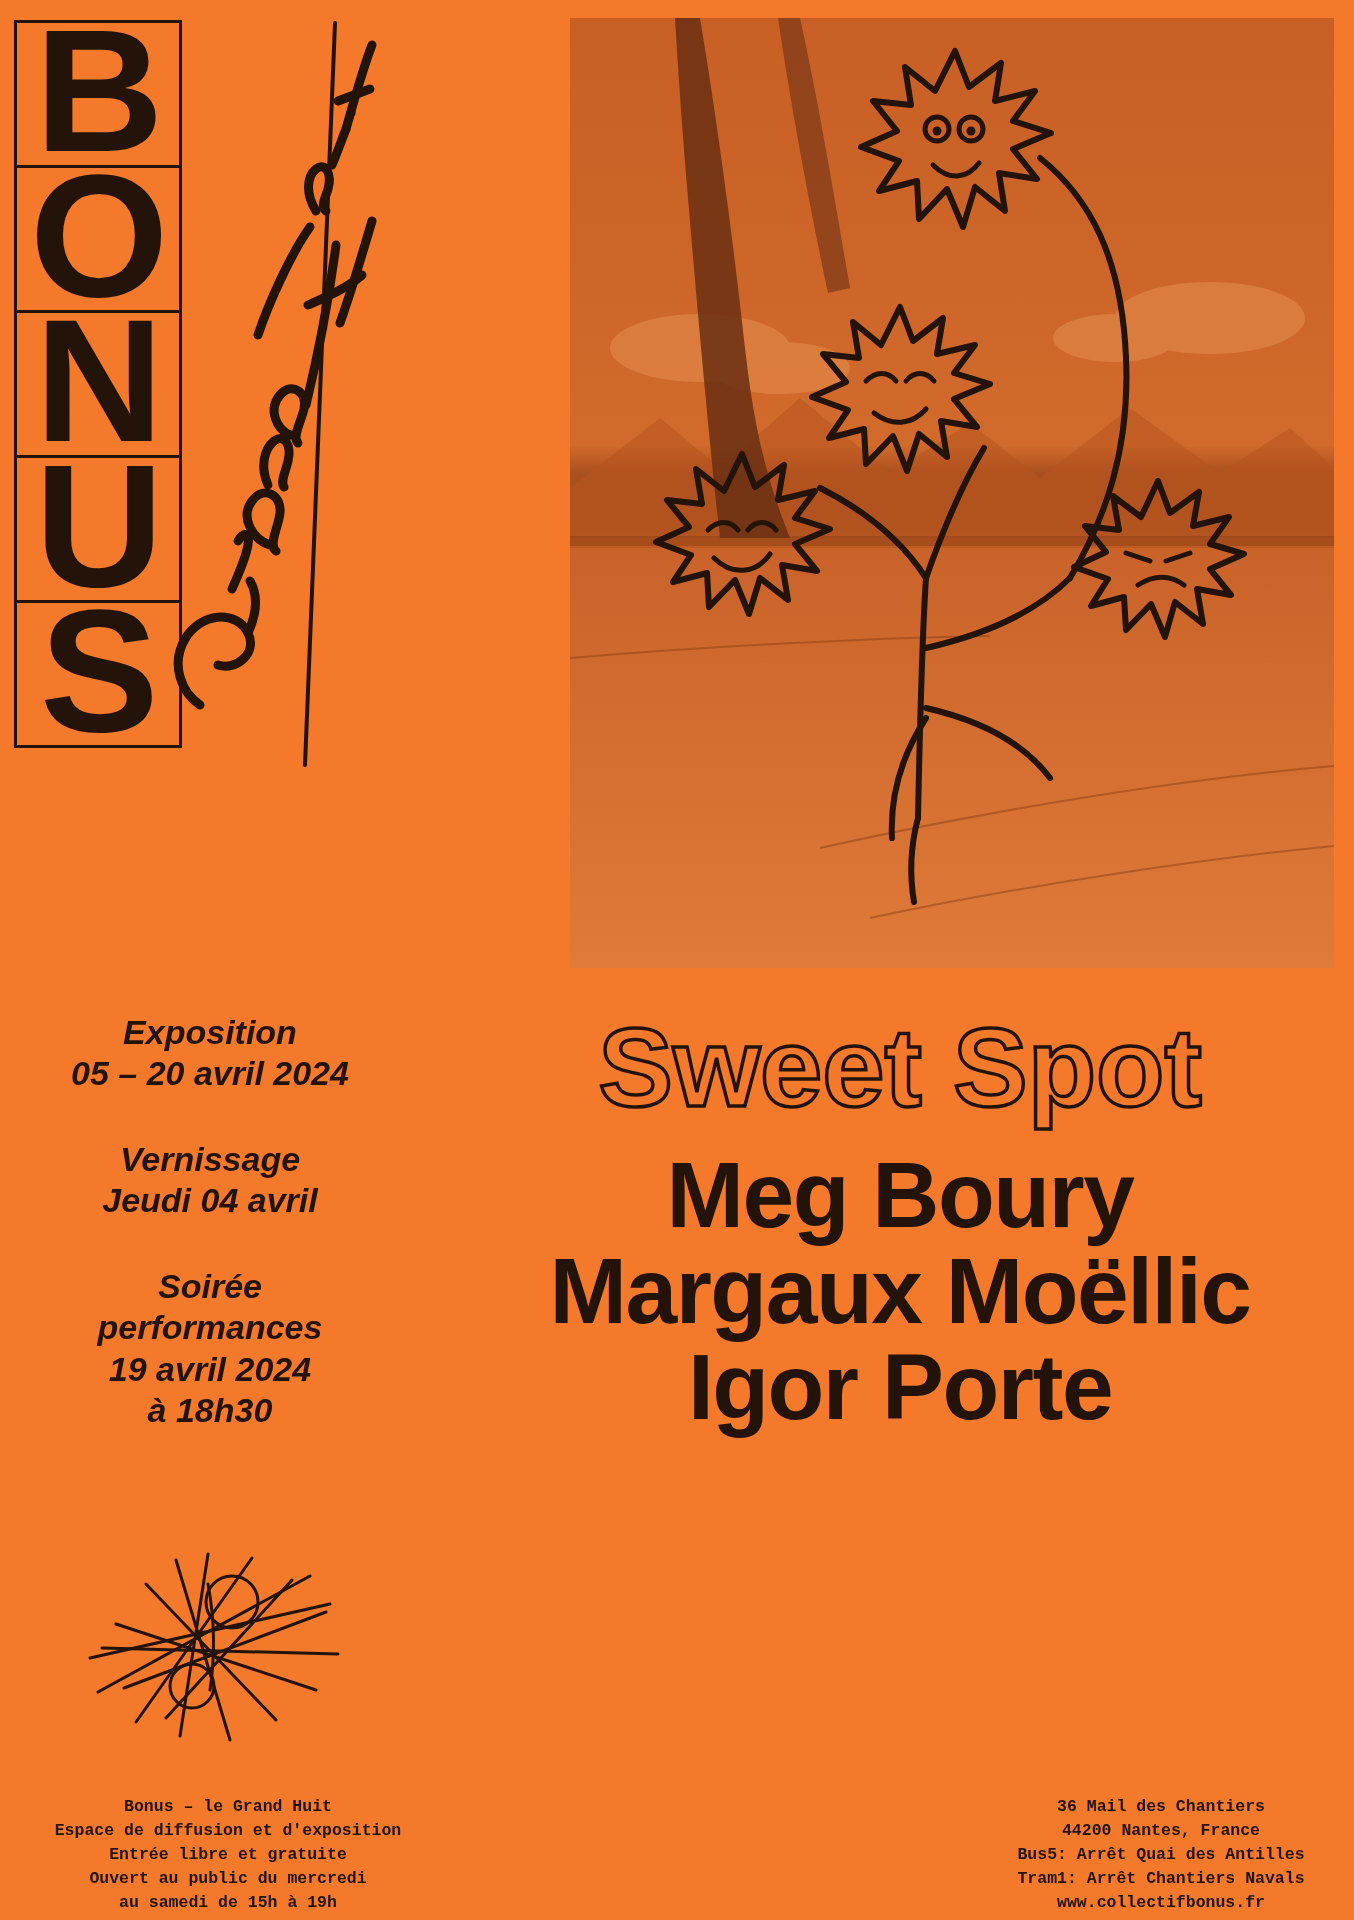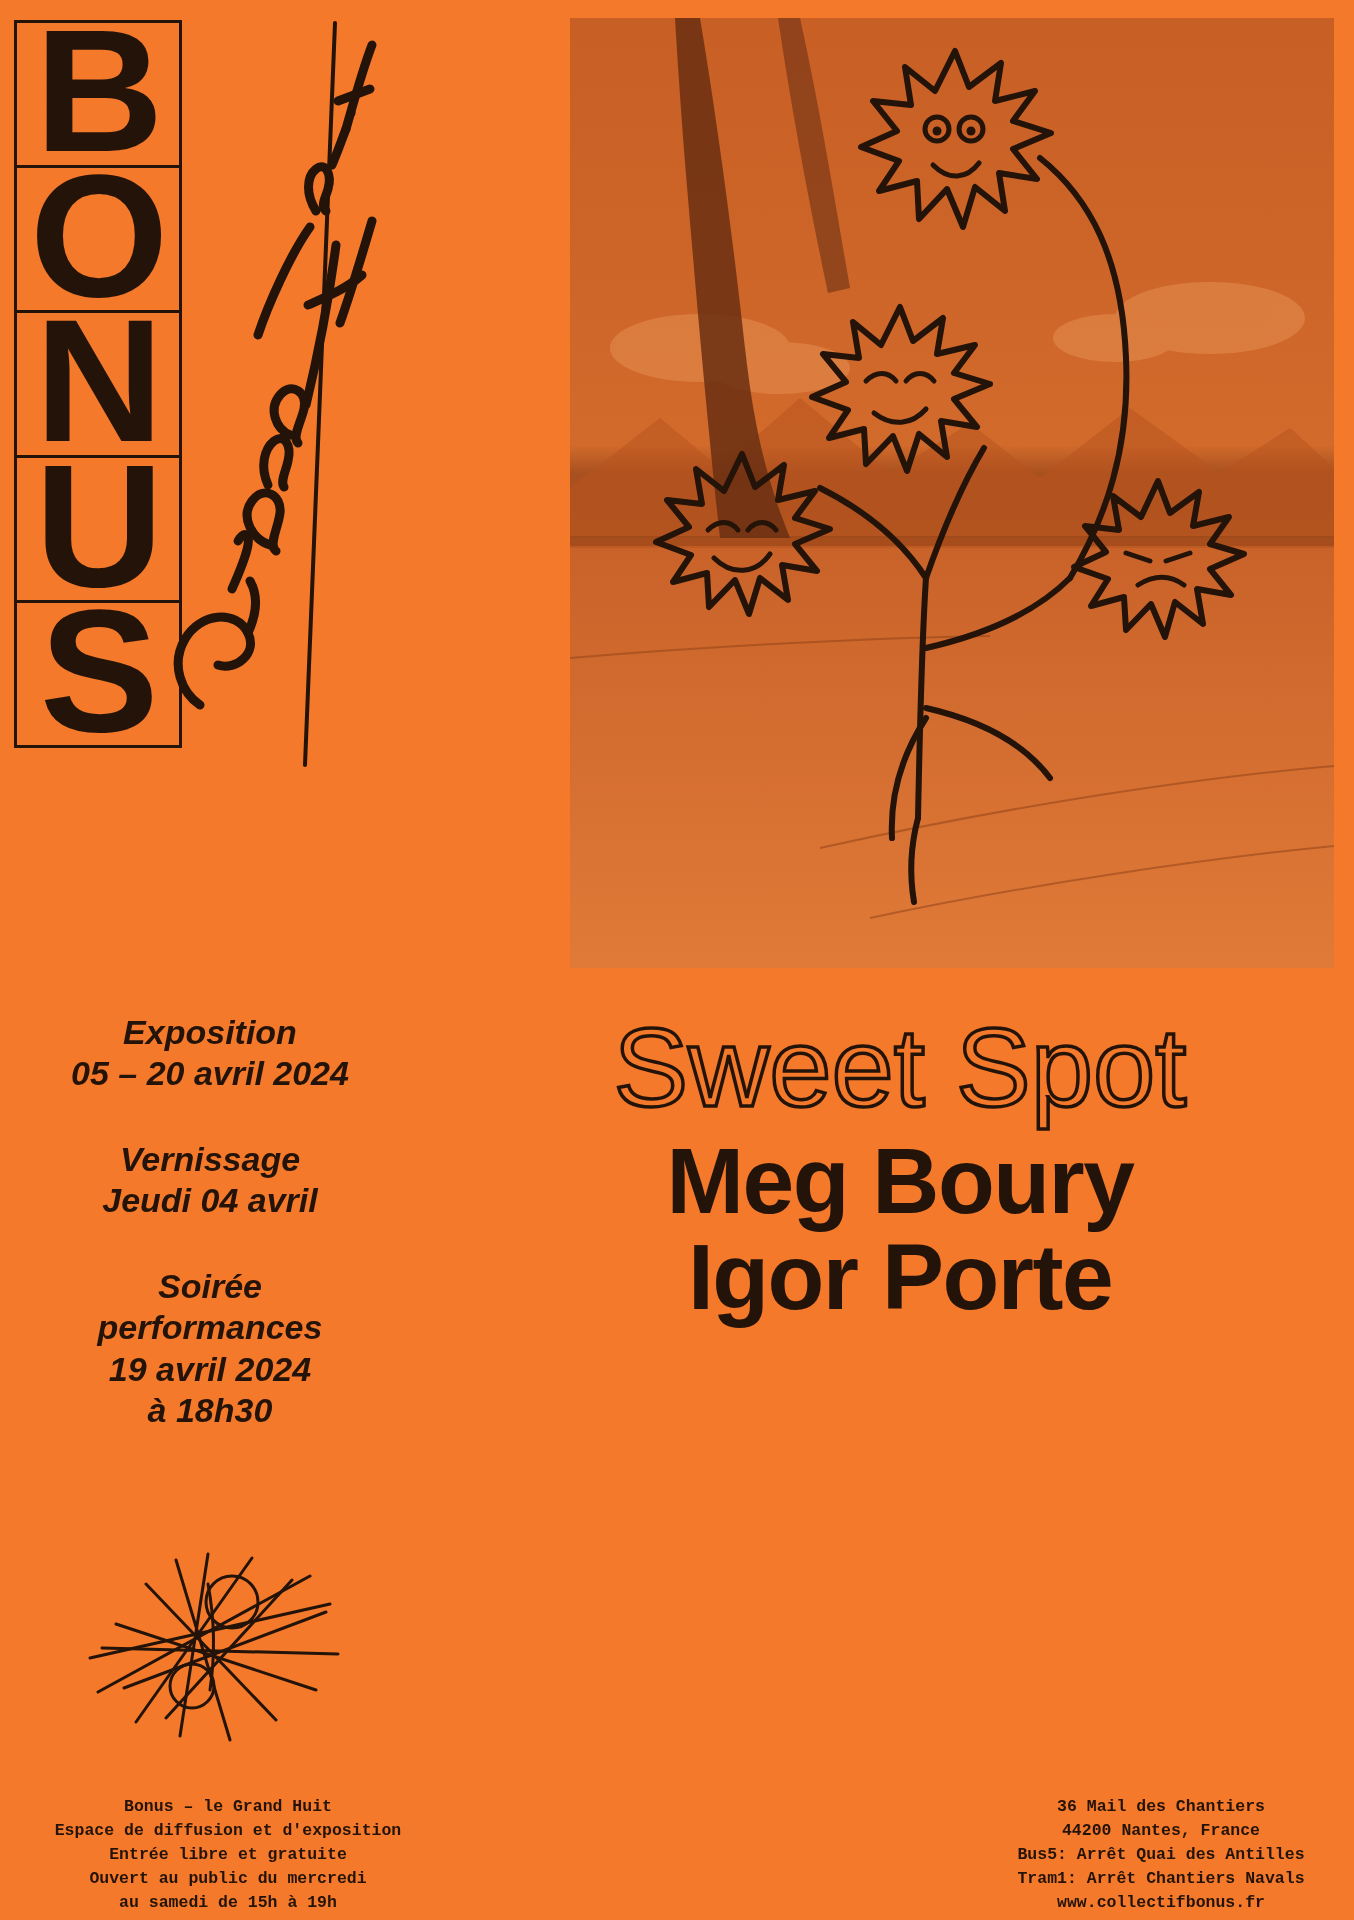--- a/index.html
+++ b/index.html
@@ -92,27 +92,27 @@
   .titles {
     position: absolute;
     left: 460px;
     top: 1012px;
     width: 880px;
     text-align: center;
     color: #231308;
   }
   .outline-title {
     font-size: 112px;
-    font-weight: normal;
+    font-weight: bold;
     line-height: 1;
     letter-spacing: 0px;
     color: transparent;
     -webkit-text-stroke: 3.5px #231308;
     text-shadow: none;
-    margin-bottom: 10px;
+    margin-bottom: 24px;
   }
   .artist {
     font-size: 93px;
     font-weight: bold;
     line-height: 1.03;
     letter-spacing: -1.5px;
   }
 
   
   .footer {
@@ -304,20 +304,21 @@
         <circle cx="152" cy="62" r="26"></circle>
         <circle cx="112" cy="146" r="22"></circle>
         <path d="M128 44 C134 76 136 110 130 150"></path>
       </g>
     </svg>
   </div>
 
   <div class="titles">
     <div class="outline-title">Sweet Spot</div>
     <div class="artist">Meg Boury</div>
+    <div class="artist">Margaux Moëllic</div>
     <div class="artist">Igor Porte</div>
   </div>
 
   <div class="footer">
     <div class="col left">
       <div>Bonus – le Grand Huit</div>
       <div>Espace de diffusion et d'exposition</div>
       <div>Entrée libre et gratuite</div>
       <div>Ouvert au public du mercredi</div>
       <div>au samedi de 15h à 19h</div>

